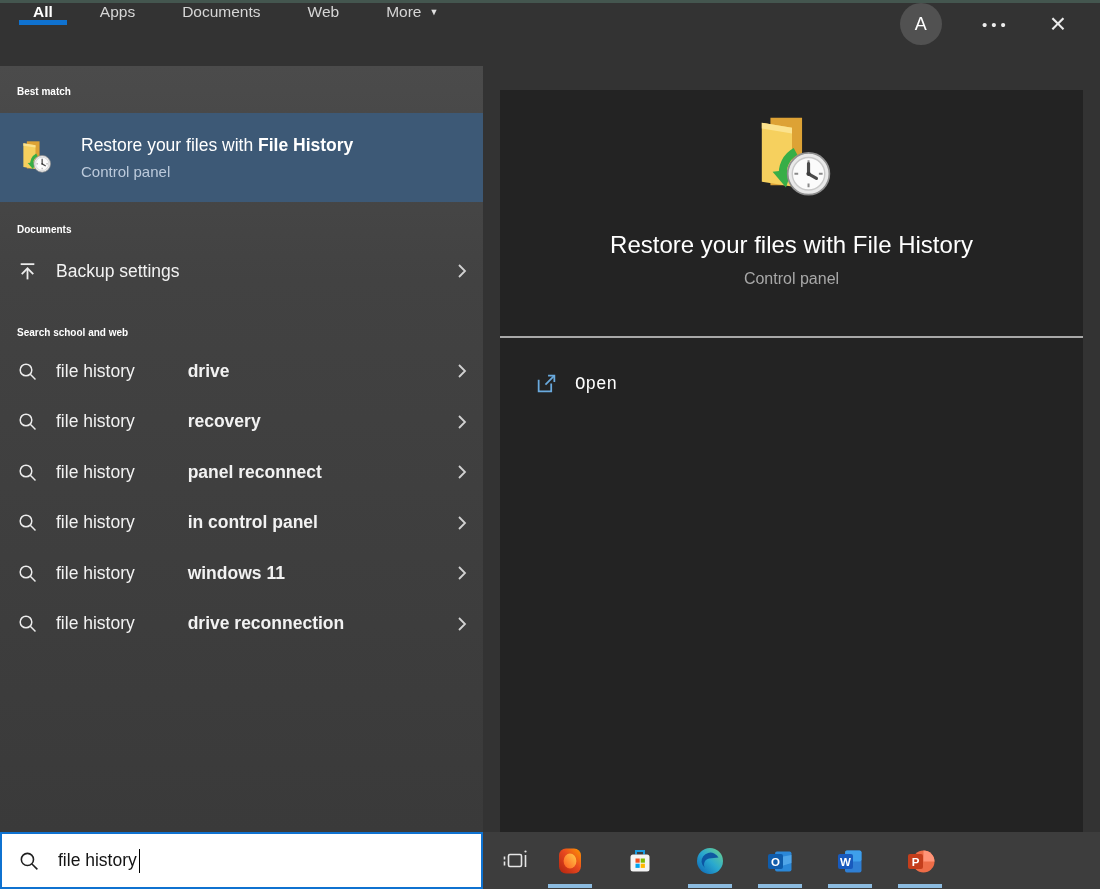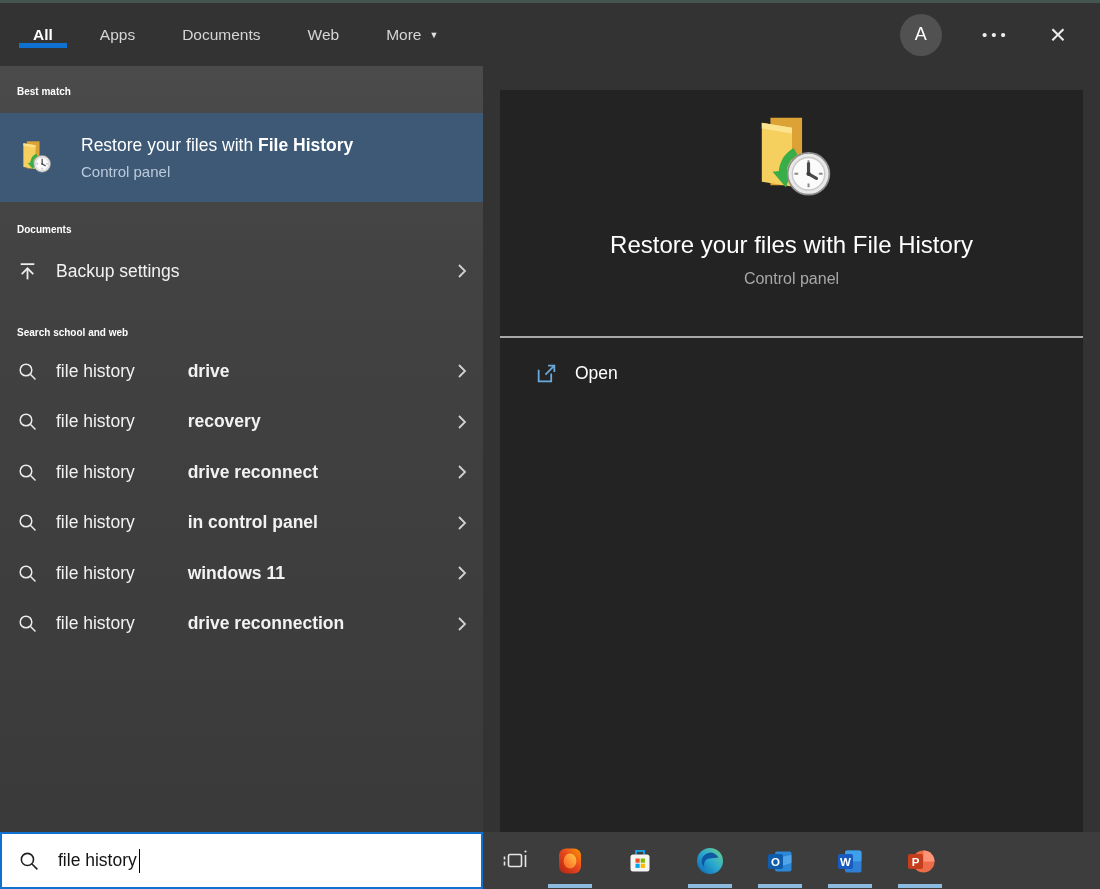--- a/index.html
+++ b/index.html
@@ -2,21 +2,21 @@
 <html><head>
 <meta charset="utf-8">
 <style>
   * { margin:0; padding:0; box-sizing:border-box; }
   html,body { width:1100px; height:889px; overflow:hidden; background:#343434;
     font-family:"Liberation Sans", sans-serif; }
   .screen { position:relative; width:1100px; height:889px; }
 
   
   .topbar { position:absolute; top:0; left:0; right:0; height:66px; background:#333333;
-    border-top:3px solid #44564f; display:flex; align-items:center; }
+    border-top:3px solid #44564f; display:flex; align-items:flex-start; }
   .tabs { display:flex; gap:47px; padding-left:33px; align-items:center; }
   .tab { position:relative; height:100%; display:flex; align-items:center; gap:8px;
     color:#d6d6d6; font-size:15.5px; cursor:default; }
   .tab.active { color:#ffffff; font-weight:bold; }
   .tab.active::after { content:""; position:absolute; left:-14px; right:-14px; bottom:-4px;
     height:5px; background:#0f72d0; }
   .tab .caret-down { font-size:9px; color:#e0e0e0; }
   .topbar-right { margin-left:auto; display:flex; align-items:center; gap:40px; padding-right:34px; }
   .avatar { width:42px; height:42px; border-radius:50%; background:#515151; color:#ffffff;
     font-size:18px; display:flex; align-items:center; justify-content:center; }
@@ -44,22 +44,22 @@
     color:#f2f2f2; font-size:17.5px; }
   .row .lead-icon { width:22px; display:flex; margin-right:17px; flex:none; }
   .row .chev { margin-left:auto; display:flex; flex:none; }
   .row .q-bold { font-weight:bold;margin-left:48px; }
   .row .q-dim { color:#b3b3b3; font-size:15.5px; }
 
   
   .card-top { height:248px; border-bottom:2px solid #a8a8a8; text-align:center; padding-top:22px; }
   .card-title { margin-top:26px; font-size:24px; color:#ffffff; line-height:30px; }
   .card-sub { margin-top:10px; font-size:16px; color:#a8a8a8; }
-  .open-row { display:flex; align-items:center; padding:24px 0 0 35px; gap:17px;
-    color:#ffffff; font-size:17.5px; }
+  .open-row { display:flex; align-items:center; padding:34px 0 0 35px; gap:17px;
+    color:#ffffff; font-size:17.5px;font-family:Liberation Mono, monospace; }
 
   
   .searchbox { position:absolute; left:0; bottom:0; width:483px; height:57px; background:#ffffff;
     border:2px solid #0f72d0; display:flex; align-items:center; padding-left:16px; gap:18px; }
   .search-text { font-size:17.5px; color:#141414; display:flex; align-items:center; }
   .caret-bar { width:1.5px; height:24px; background:#000; margin-left:2px; animation:blink 1.1s steps(1) infinite; }
   @keyframes blink { 50% { opacity:0; } }
 
   .taskbar { position:absolute; left:483px; right:0; bottom:0; height:57px; background:#3d3d3d;
     display:flex; align-items:center; padding-left:12px; }
@@ -187,21 +187,21 @@
       </span>
     </div>
 
     <div class="row">
       <span class="lead-icon">
         <svg width="21" height="21" viewBox="0 0 21 21" fill="none" stroke="#ececec" stroke-width="1.5">
           <circle cx="9" cy="9" r="5.8"></circle>
             <line x1="13.3" y1="13.3" x2="18.5" y2="18.5"></line>
         </svg>
       </span>
-      <span><span>file history </span><span class="q-bold">drive reconnect</span></span>
+      <span><span>file history </span><span class="q-bold">panel reconnect</span></span>
       <span class="chev">
         <svg width="10" height="16" viewBox="0 0 10 16" fill="none" stroke="#d2d2d2" stroke-width="1.8">
             <polyline points="2,2 8,8 2,14"></polyline>
           </svg>
       </span>
     </div>
 
     <div class="row">
       <span class="lead-icon">
         <svg width="21" height="21" viewBox="0 0 21 21" fill="none" stroke="#ececec" stroke-width="1.5">

